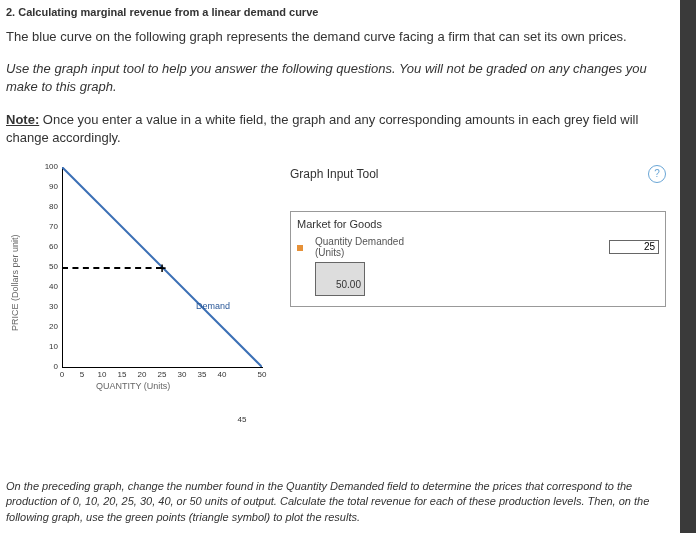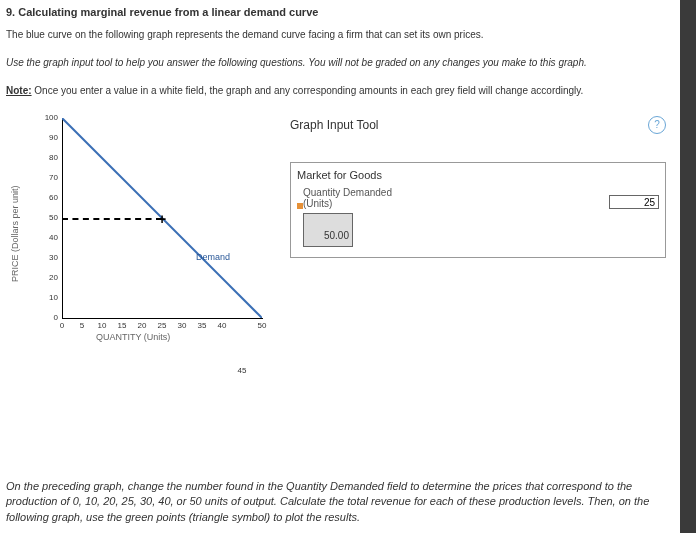--- a/index.html
+++ b/index.html
@@ -24,21 +24,21 @@
   }
   .content {
     padding: 6px 24px 6px 6px;
   }
   .section-title {
     font-weight: bold;
     font-size: 11px;
     margin-bottom: 10px;
   }
   .para {
-    font-size: 10px;
+    font-size: 13px;
     margin-bottom: 14px;
     line-height: 1.4;
   }
   .italic { font-style: italic; }
   .bold { font-weight: bold; text-decoration: underline; }
   .main-row {
     display: flex;
     gap: 8px;
     margin-top: 10px;
   }
@@ -76,22 +76,22 @@
     border: 1px solid #999;
     padding: 6px;
     font-size: 11px;
   }
   .sub-title {
     margin-bottom: 6px;
     font-size: 11px;
   }
   .field-row {
     display: flex;
-    align-items: flex-end;
-    gap: 0;
+    align-items: center;
+    gap: 12px;
     margin-bottom: 4px;
   }
   .color-box {
     width: 6px;
     height: 6px;
     margin-top: 3px;
   }
   .orange-box { background: #e69138; }
   .field-label {
     flex: 1;
@@ -196,21 +196,21 @@
     font-weight: bold;
   }
 </style>
 </head>
 <body>
 
 <div class="right-scroll"></div>
 
 <div class="content">
 
-  <div class="section-title">9. Calculating marginal revenue from a linear demand curve</div>
+  <div class="section-title">2. Calculating marginal revenue from a linear demand curve</div>
 
   <div class="para">The blue curve on the following graph represents the demand curve facing a firm that can set its own prices.</div>
 
   <div class="para italic">Use the graph input tool to help you answer the following questions. You will not be graded on any changes you make to this graph.</div>
 
   <div class="para">
     <span class="bold">Note:</span><span> Once you enter a value in a white field, the graph and any corresponding amounts in each grey field will change accordingly.</span>
   </div>
 
   <div class="main-row">

